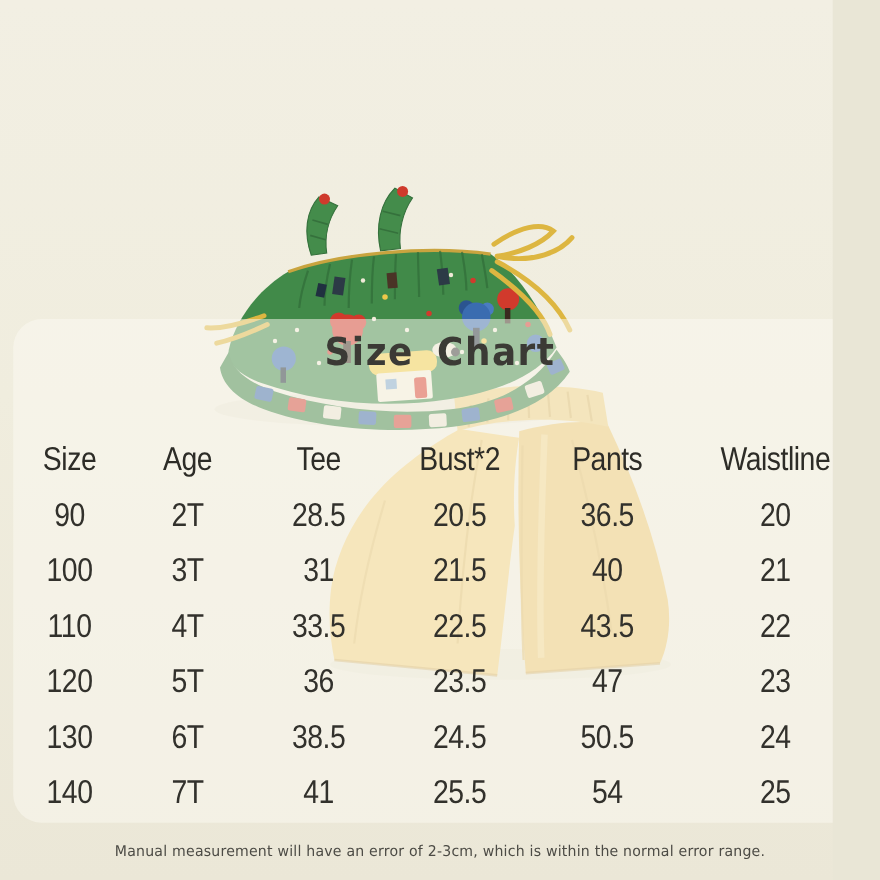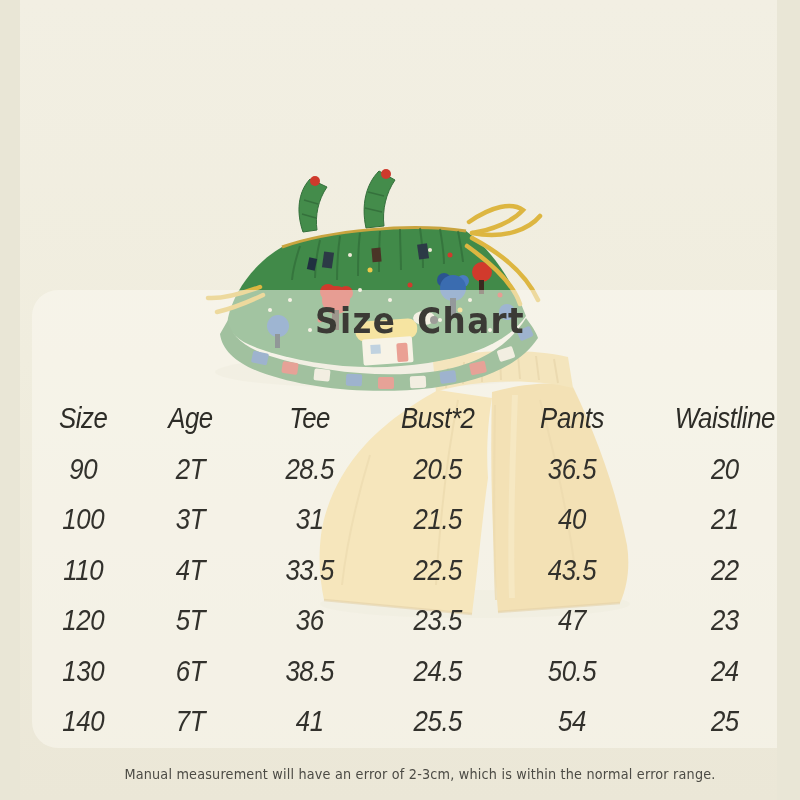--- a/index.html
+++ b/index.html
@@ -1,38 +1,36 @@
 <!DOCTYPE html>
 <html><head>
 <meta charset="utf-8">
 <style>
   html,body{margin:0;padding:0;background:#e9e6d6;}
   .stage{
     position:relative;width:757px;height:800px;overflow:hidden;
     background:linear-gradient(180deg,#f2efe3 0%,#f0edde 45%,#ebe7d7 100%);
     font-family:"Liberation Sans",sans-serif;
-    margin-left:20px;
   }
   .photo{position:absolute;left:0;top:0;width:800px;height:800px;}
   .card{
     position:absolute;left:12px;top:290px;width:776px;height:458px;
     border-radius:26px;background:rgba(251,249,241,0.52);
   }
   .title{
     position:absolute;left:0;top:301px;width:800px;margin:0;text-align:center;
     font-family:"DejaVu Sans",sans-serif;font-weight:600;font-size:35px;
     letter-spacing:1.5px;word-spacing:9px;color:#3b3a35;
     transform:scaleX(0.93);
   }
   .size-table{
     position:absolute;left:12px;top:393px;width:776px;
     display:grid;
     grid-template-columns:13.2% 14.55% 16.15% 16.7% 18.05% 21.35%;
     grid-auto-rows:50.5px;
-    font-style:italic;
   }
   .cell{
     display:flex;align-items:center;justify-content:center;
     font-size:30px;letter-spacing:-0.5px;color:#32312c;
     transform:scaleX(0.86);white-space:nowrap;
   }
   .cell.head{color:#2d2c27;}
   .footnote{
     position:absolute;left:0;top:766px;width:800px;margin:0;text-align:center;
     font-family:"DejaVu Sans",sans-serif;font-size:13.5px;letter-spacing:0.2px;

